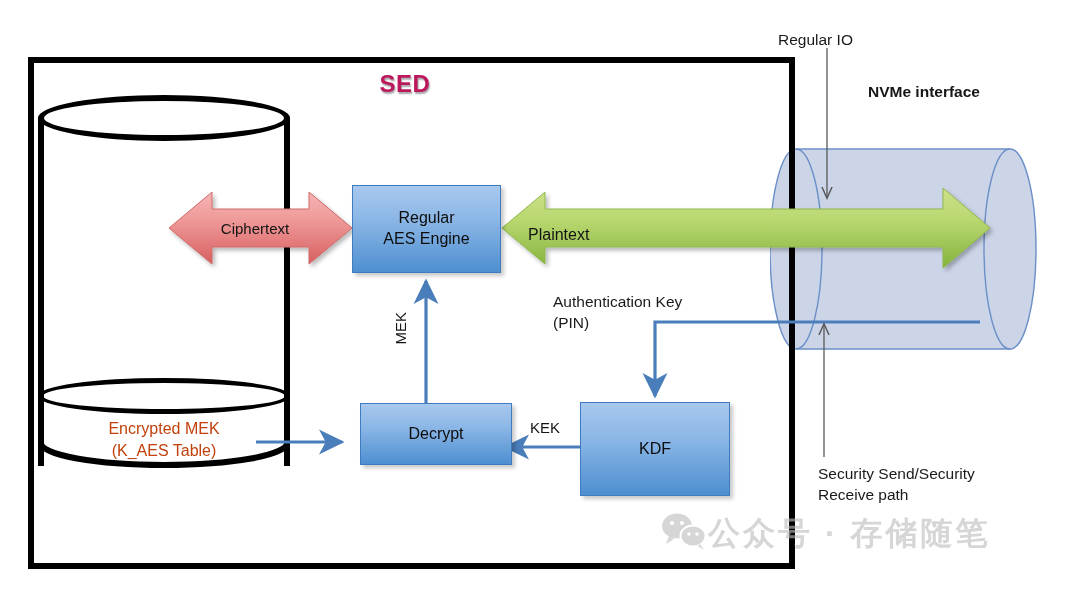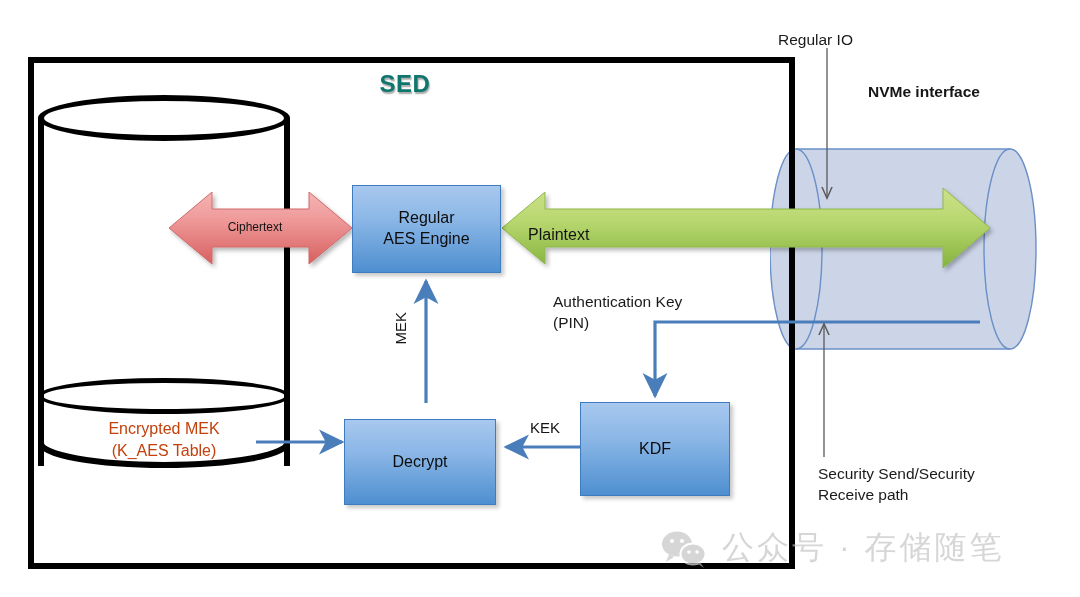--- a/index.html
+++ b/index.html
@@ -27,21 +27,21 @@
     border: 6px solid #000000;
     box-sizing: border-box;
     background: transparent;
   }
   #sed-title {
     left: 330px; top: 70px;
     width: 150px;
     text-align: center;
     font-size: 24px;
     font-weight: bold;
-    color: #0f766e;
+    color: #be185d;
     letter-spacing: 0.5px;
     text-shadow: 1px 1.5px 1.5px rgba(0,0,0,0.35);
   }
 
   
   #cyl-wrap { left: 38px; top: 95px; width: 252px; height: 395px; }
   #cyl-body {
     left: 0px; top: 23px;
     width: 252px; height: 348px;
     border-left: 6px solid #000;
@@ -92,31 +92,31 @@
     color: #0d0d0d;
     font-size: 16px;
     display: flex;
     align-items: center;
     justify-content: center;
     text-align: center;
     line-height: 1.3;
     box-sizing: border-box;
   }
   #aes-box  { left: 352px; top: 185px; width: 149px; height: 88px; }
-  #decrypt-box { left: 344px; top: 403px; width: 152px; height: 86px; margin-top: 16px; }
+  #decrypt-box { left: 360px; top: 403px; width: 152px; height: 62px; }
   #kdf-box  { left: 580px; top: 402px; width: 150px; height: 94px; }
 
   
   #vec { left: 0; top: 0; width: 1080px; height: 597px; pointer-events: none; }
 
   
   .lbl { color: #1a1a1a; font-size: 15.5px; line-height: 1.35; }
   #lbl-ciphertext {
     left: 195px; top: 219px; width: 120px;
-    text-align: center; font-size: 12px; color: #141414;
+    text-align: center; font-size: 15px; color: #141414;
   }
   #lbl-plaintext {
     left: 528px; top: 218px; width: 110px;
     text-align: left; font-size: 16px; color: #141414; margin-top: 6px;
   }
   #lbl-mek-vert {
     left: 366px; top: 318px;
     width: 70px; text-align: center;
     font-size: 15px; color: #141414;
     transform: rotate(-90deg);
@@ -140,22 +140,23 @@
   }
   #lbl-secpath {
     left: 818px; top: 464px; width: 220px;
     font-size: 15.5px; color: #1a1a1a;
   }
 
   
   #watermark {
     left: 660px; top: 512px;
     width: 400px; height: 58px;
-    display: flex; align-items: flex-end; gap: 14px;
+    display: flex; align-items: flex-start; 
     opacity: 0.62;
+    font-weight: bold;
   }
   #wm-text {
     font-size: 32px;
     color: #bdbdbd;
     letter-spacing: 3px;
     white-space: nowrap;
   }
 </style>
 </head>
 <body>

